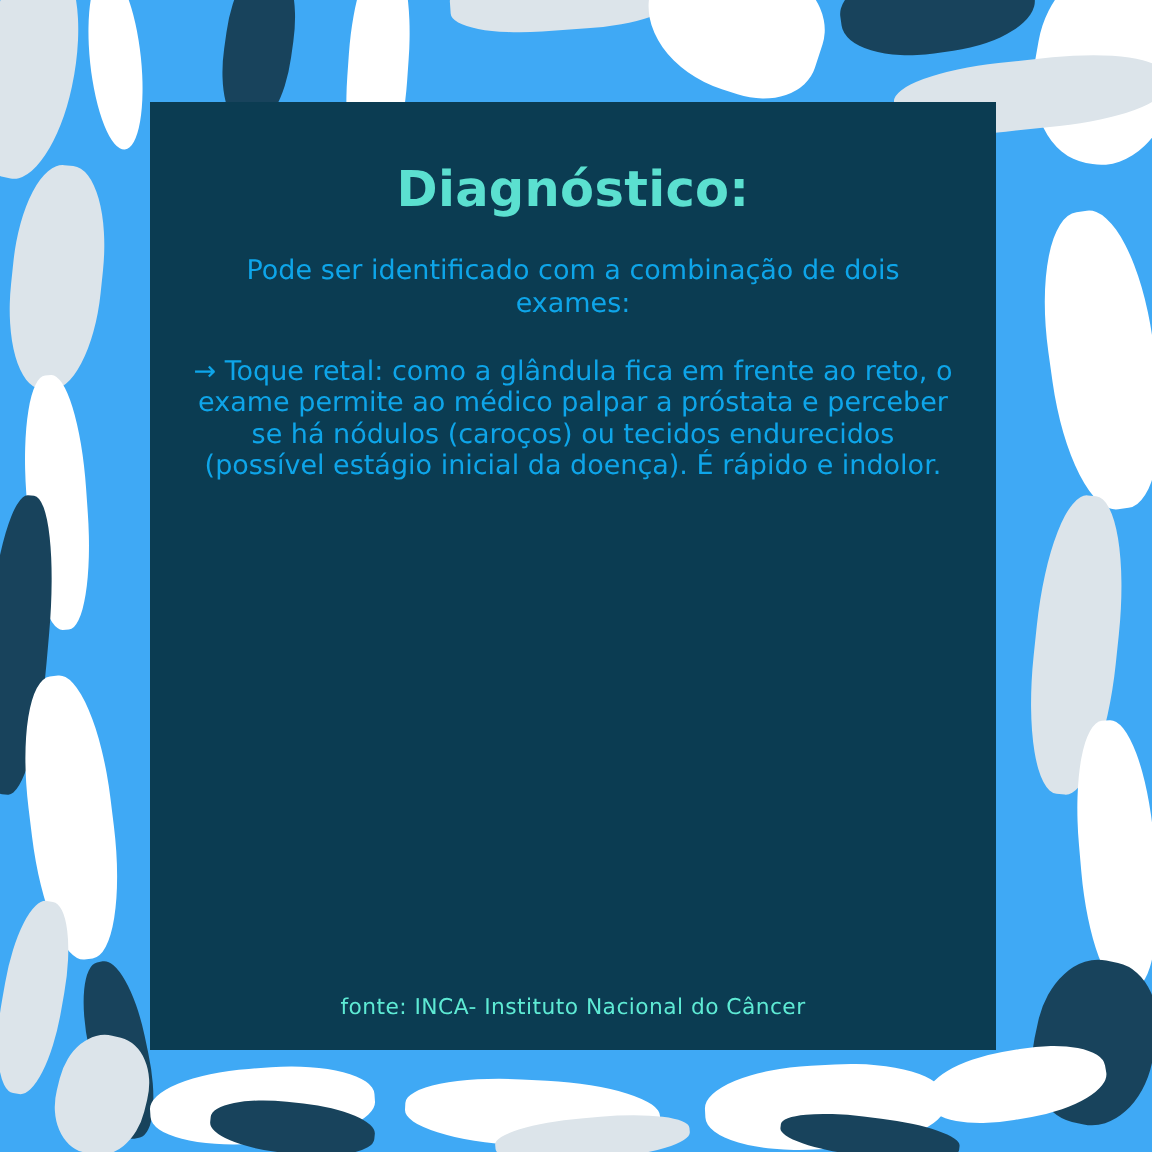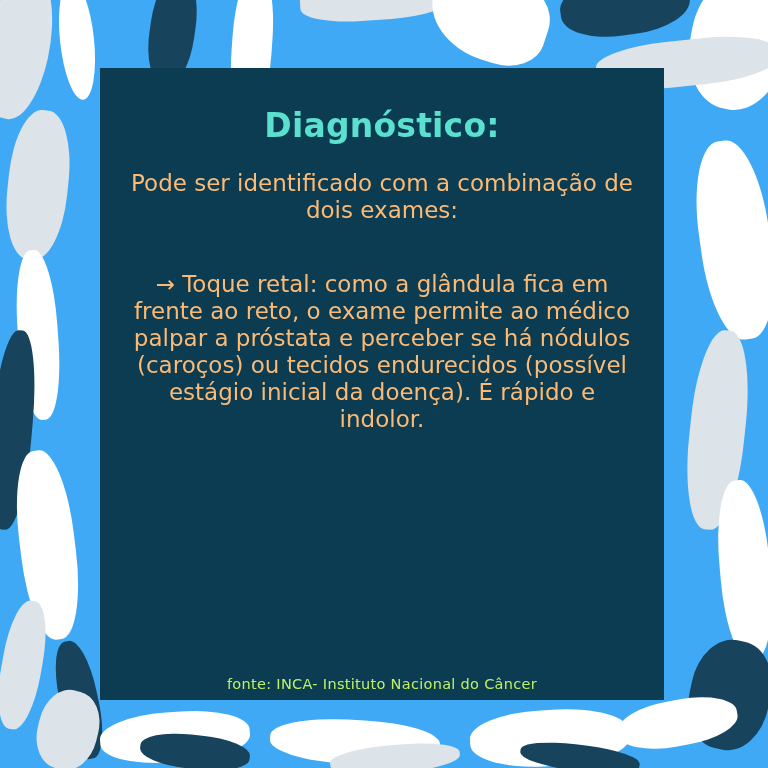--- a/index.html
+++ b/index.html
@@ -65,43 +65,43 @@
 
   
   .card {
     position: absolute;
     left: 100px;
     top: 68px;
     width: 564px;
     height: 632px;
     background: #0B3C52;
     box-sizing: border-box;
-    padding: 34px 26px 8px 26px;
+    padding: 34px 26px 20px 26px;
     text-align: center;
     display: flex;
     flex-direction: column;
   }
   .card-title {
     color: #5BE0D0;
     font-size: 33px;
     font-weight: bold;
     letter-spacing: 0.2px;
     margin: 6px 0 26px 0;
     line-height: 1.1;
   }
   .body-block {
-    color: #fdba74;
-    font-size: 23px;
+    color: #0ea5e9;
+    font-size: 18px;
     line-height: 1.18;
     margin: 0 0 24px 0;
     font-weight: 400;
   }
-  .body-block.tight { margin-bottom: 22px; margin-top: 22px; }
+  .body-block.tight { margin-bottom: 22px; }
   .source {
-    color: #bef264;
+    color: #5eead4;
     font-size: 14.5px;
     margin-top: 30px;
     letter-spacing: 0.3px;
   }
   .spacer { flex: 1 1 auto; }
 </style>
 </head>
 <body>
 
 <div class="poster">

